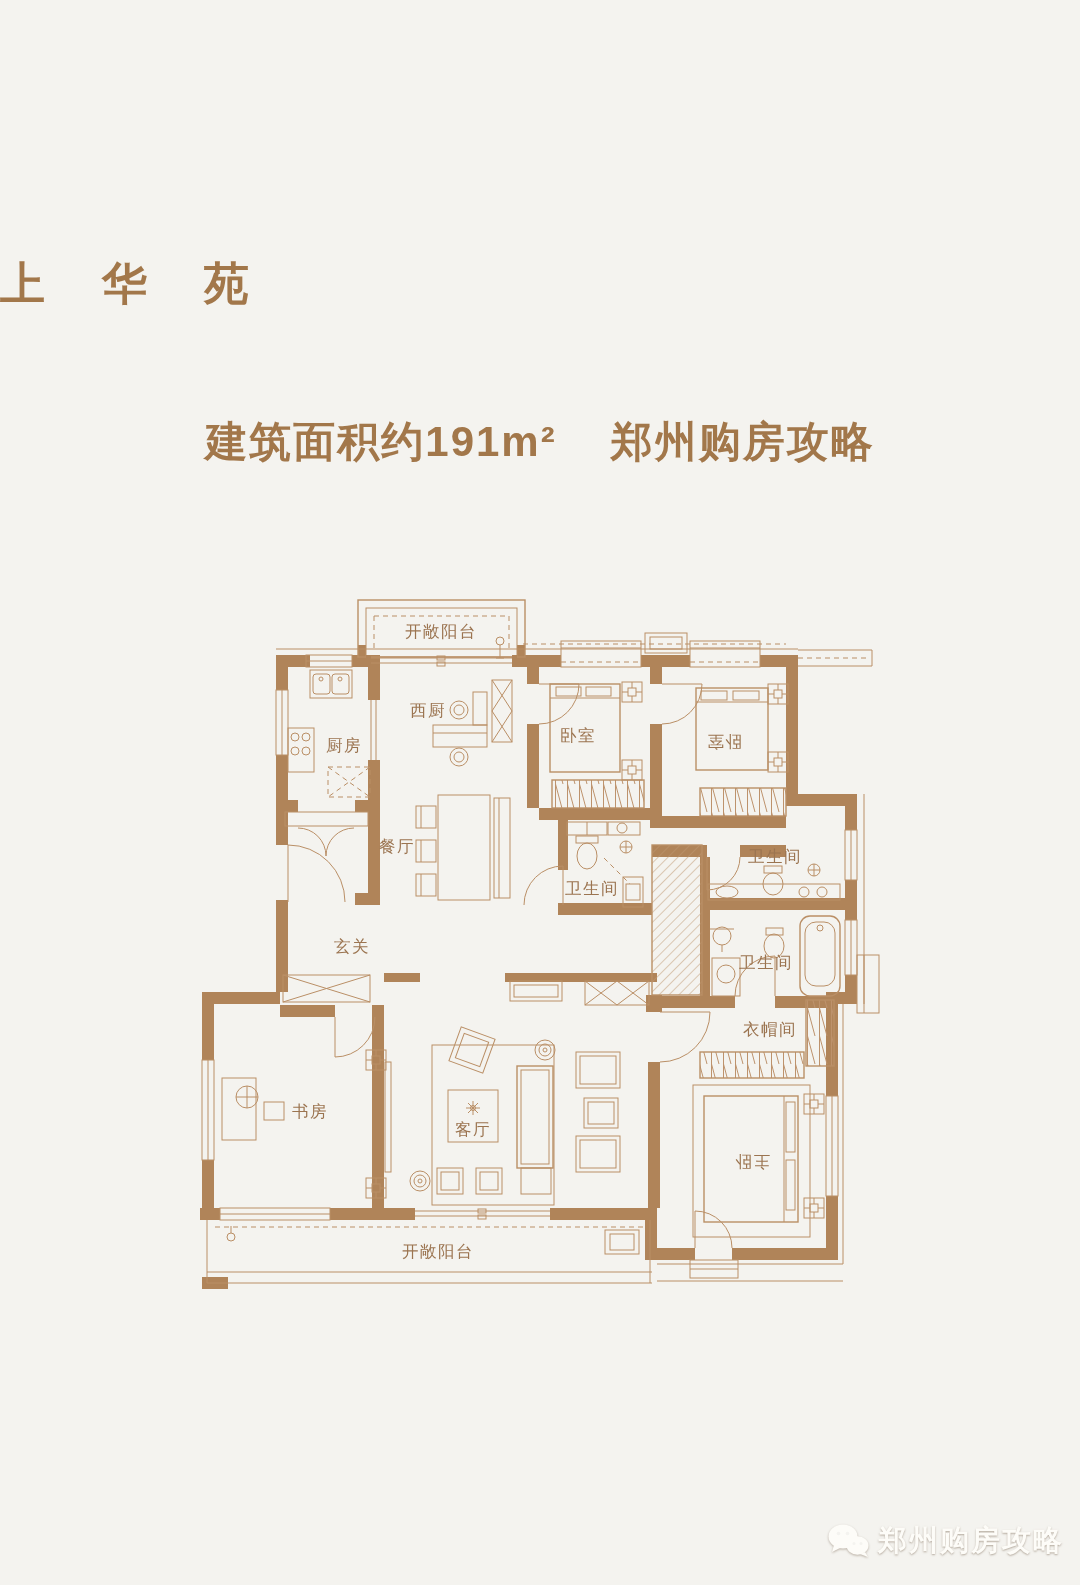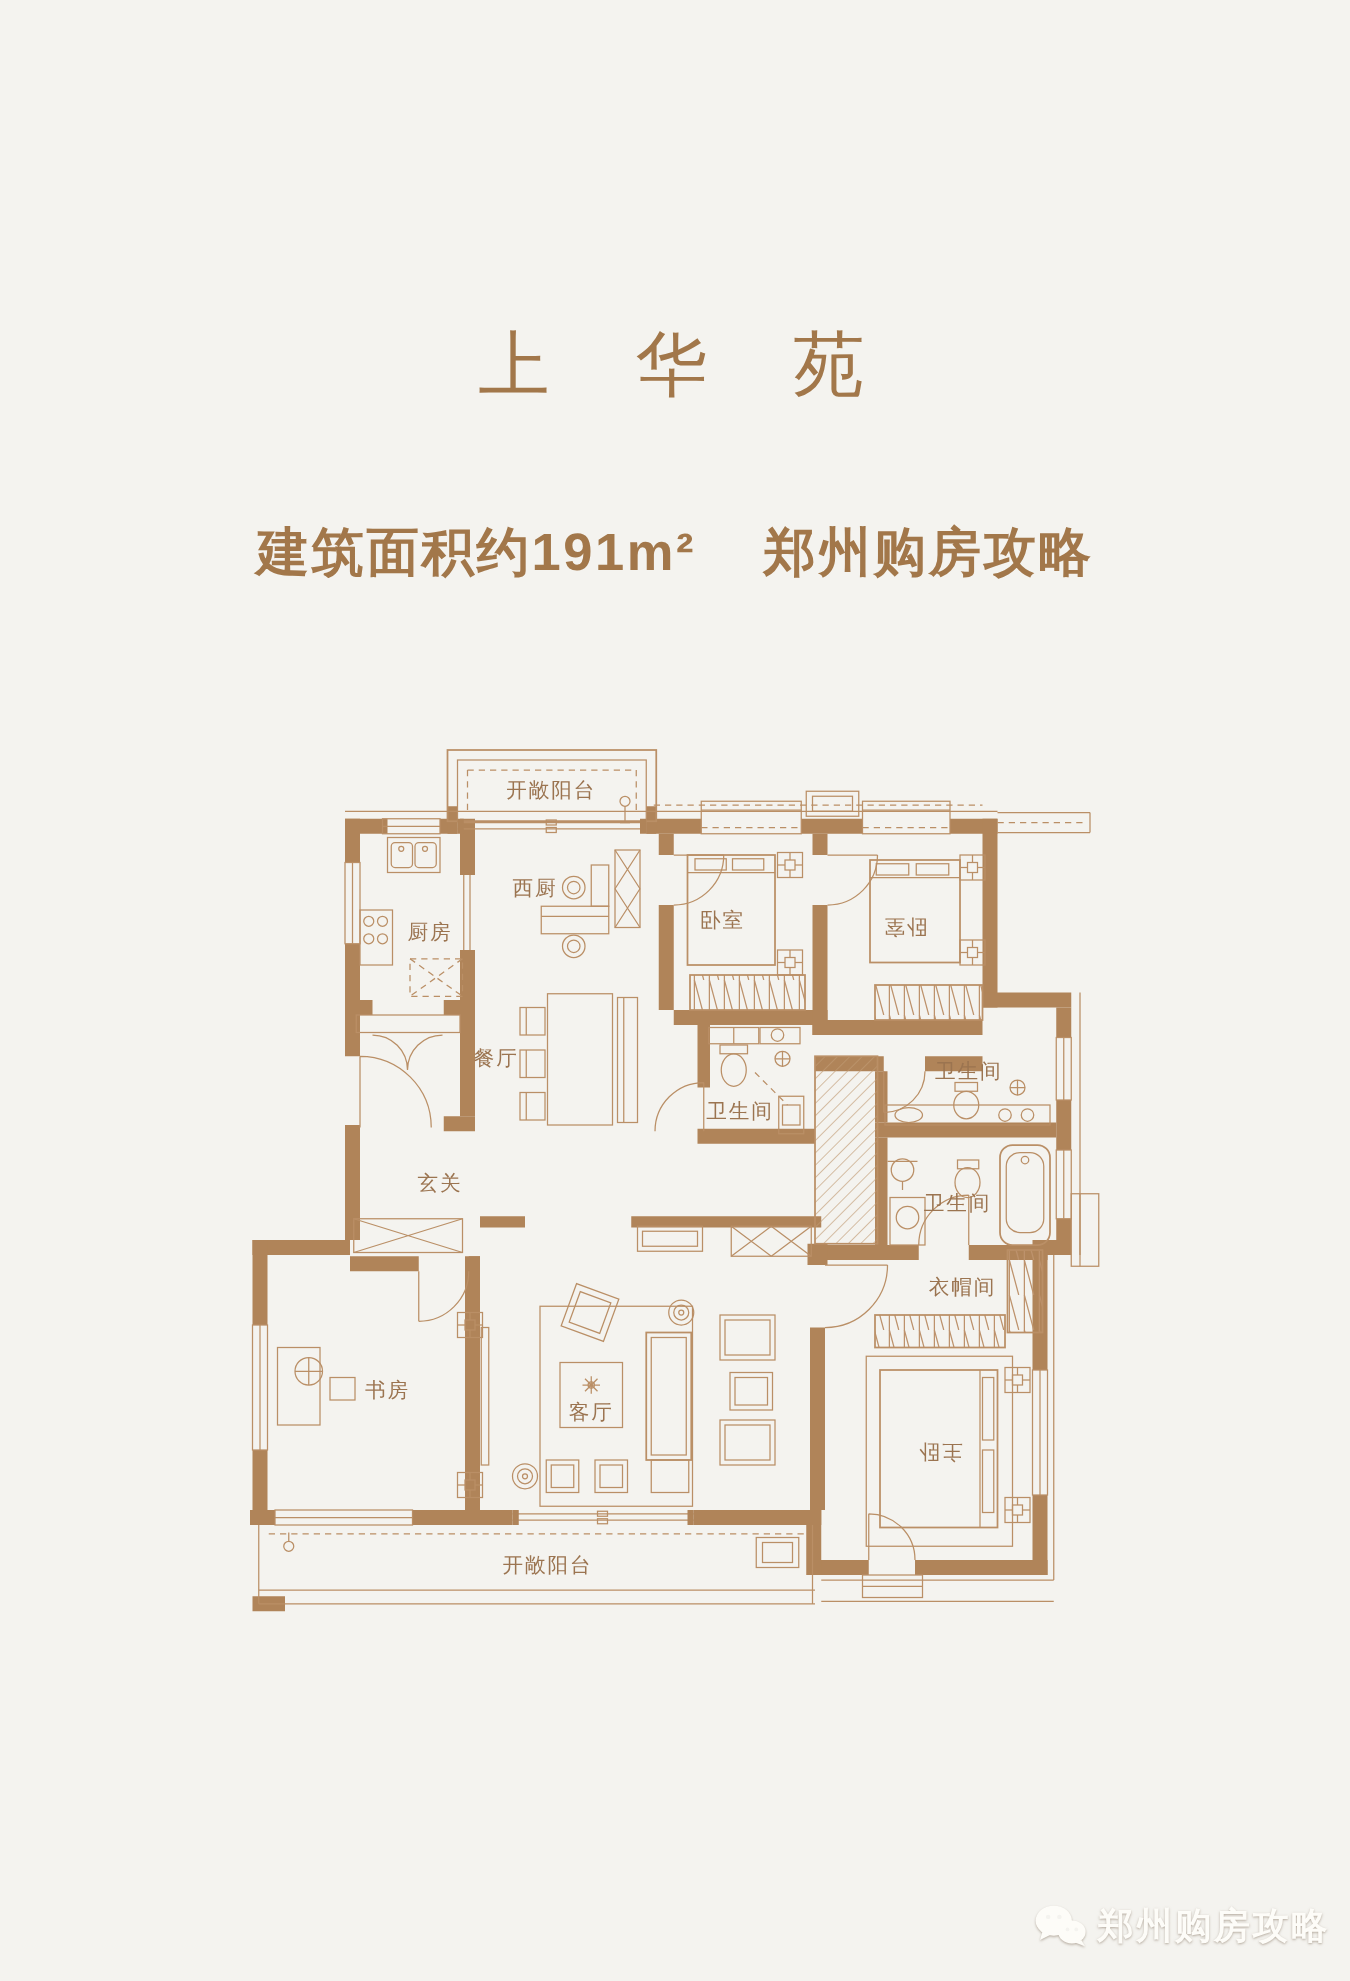--- a/index.html
+++ b/index.html
@@ -1,19 +1,19 @@
 <!DOCTYPE html>
 <html><head>
 <meta charset="utf-8">
 <style>
   html,body{margin:0;padding:0;background:#e8e6e2;}
   .canvas{position:relative;width:1080px;height:1585px;background:#f4f3ef;overflow:hidden;
           font-family:"Liberation Sans","DejaVu Sans",sans-serif;}
-  .title{position:absolute;top:254px;left:0;width:100%;text-align:center;
-         font-size:57px;font-weight:400;color:#a2774a;letter-spacing:6px;}
+  .title{position:absolute;top:254px;left:0;width:100%;
+         font-size:45px;font-weight:700;color:#a2774a;letter-spacing:6px;}
   .subtitle{position:absolute;top:414px;left:0;width:100%;display:flex;justify-content:center;
             gap:54px;font-size:42px;font-weight:700;color:#a2774a;letter-spacing:2px;}
   .plan{position:absolute;left:190px;top:590px;width:690px;height:700px;}
   .w{fill:#b08459;stroke:none;}
   .t{fill:none;stroke:#ba8f66;stroke-width:1.4;}
   .t1{fill:none;stroke:#ba8f66;stroke-width:1;}
   .dsh{stroke-dasharray:5 4;}
   .hatchbox{fill:url(#hatch);stroke:#ba8f66;stroke-width:1.4;}
   .wrbbox{fill:url(#wrb);stroke:#ba8f66;stroke-width:1.4;}
   .lbl{font-size:16.5px;fill:#9b7450;text-anchor:middle;dominant-baseline:middle;

